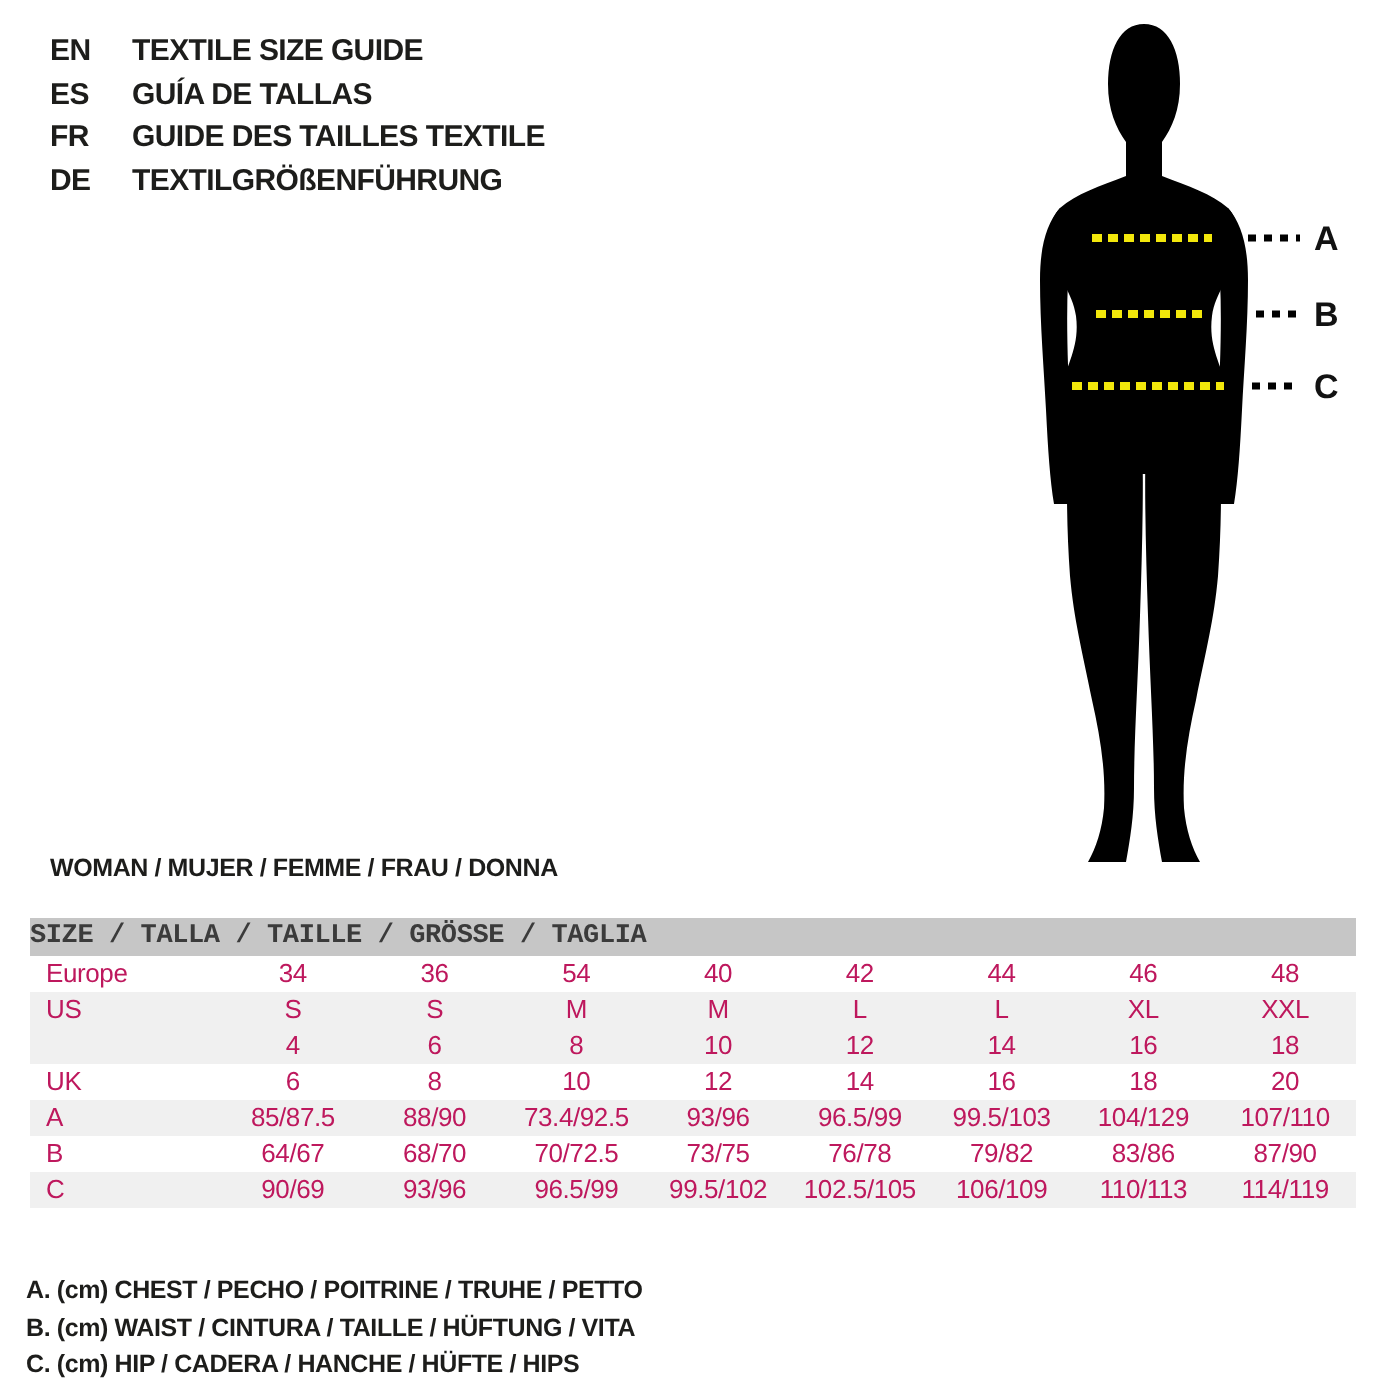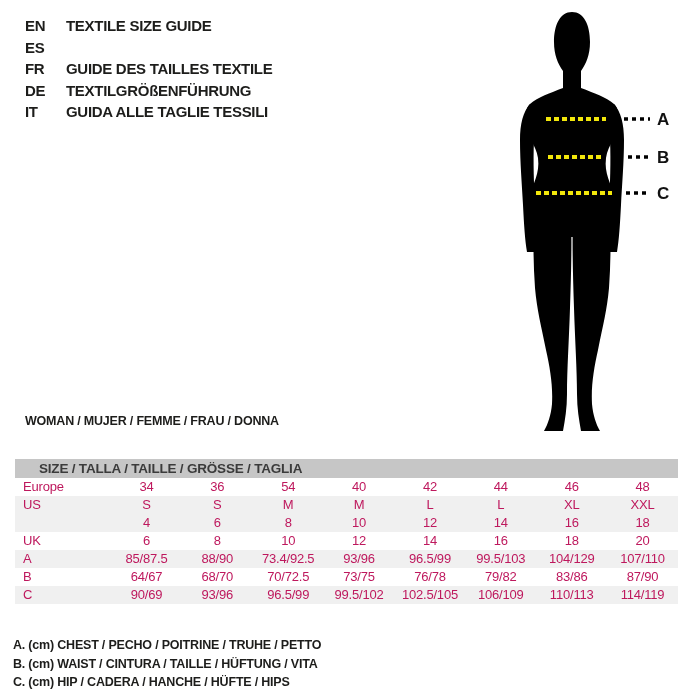--- a/index.html
+++ b/index.html
@@ -7,24 +7,24 @@
     position:relative;width:700px;height:700px;background:#ffffff;overflow:hidden;
     font-family:"Liberation Sans",sans-serif;color:#1d1d1b;
   }
   
   .lang-list{position:absolute;top:15px;left:25px;}
   .lang-row{display:flex;font-weight:700;font-size:15px;line-height:21.5px;letter-spacing:-0.3px;}
   .lang-code{width:41px;}
   
   .figure-wrap{position:absolute;left:478px;top:0;width:222px;height:440px;}
   
-  .section-title{position:absolute;left:25px;top:414px;font-size:12.5px;font-weight:700;letter-spacing:-0.2px;}
+  .section-title{position:absolute;left:25px;top:427px;font-size:12.5px;font-weight:700;letter-spacing:-0.2px;}
   
   .size-table{position:absolute;left:15px;top:459px;width:663px;font-size:13px;letter-spacing:-0.2px;}
-  .t-header{background:#c6c6c6;height:19px;line-height:19px;padding-left:24px;color:#3b3b3b;font-size:13.5px;font-weight:600;}
+  .t-header{background:#c6c6c6;height:19px;line-height:19px;padding-left:0;color:#3b3b3b;font-size:13.5px;font-weight:600;font-family:Liberation Mono, monospace;}
   .t-row{display:flex;height:18px;line-height:18px;color:#be185d;align-items:flex-end;}
   #rows .t-row:nth-child(2),
   #rows .t-row:nth-child(3),
   #rows .t-row:nth-child(5),
   #rows .t-row:nth-child(7){background:#f0f0f0;}
   .t-label{width:88px;padding-left:8px;}
   .t-cell{flex:1;text-align:center;}
   
   .legend{position:absolute;left:13px;top:636px;font-weight:700;font-size:12.5px;line-height:18.5px;letter-spacing:-0.2px;}
   .fig-label{font-family:"Liberation Sans",sans-serif;font-size:17px;font-weight:600;fill:#121212;}
@@ -35,36 +35,33 @@
 <div class="page">
 
   <div class="lang-list">
   <div class="lang-row">
     <span class="lang-code">EN</span>
     <span class="lang-text">TEXTILE SIZE GUIDE</span>
   </div>
 
   <div class="lang-row">
     <span class="lang-code">ES</span>
+    <span class="lang-text">GUÍA DE TALLAS</span>
   </div>
 
   <div class="lang-row">
     <span class="lang-code">FR</span>
     <span class="lang-text">GUIDE DES TAILLES TEXTILE</span>
   </div>
 
   <div class="lang-row">
     <span class="lang-code">DE</span>
     <span class="lang-text">TEXTILGRÖßENFÜHRUNG</span>
   </div>
 
-  <div class="lang-row">
-    <span class="lang-code">IT</span>
-    <span class="lang-text">GUIDA ALLE TAGLIE TESSILI</span>
-  </div>
 </div>
 
   <div class="figure-wrap">
     <svg viewBox="0 0 222 440" width="222" height="440">
       <g fill="#000000">
 
         <path d="M94,12 C106,12 112,25 112,42 C112,55 108,64 103,71 L103,88
                  C116,93 128,97 136,104 C140,108 141,114 141,121
                  C140,137 130,144 128,158 C126,174 133,182 136,197
                  C138,213 137,227 132,237 L56,237

